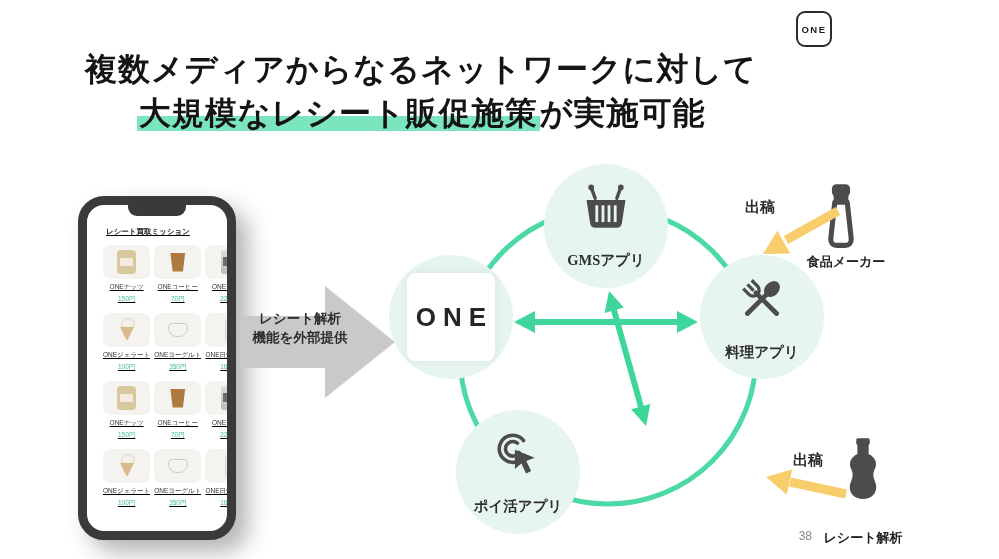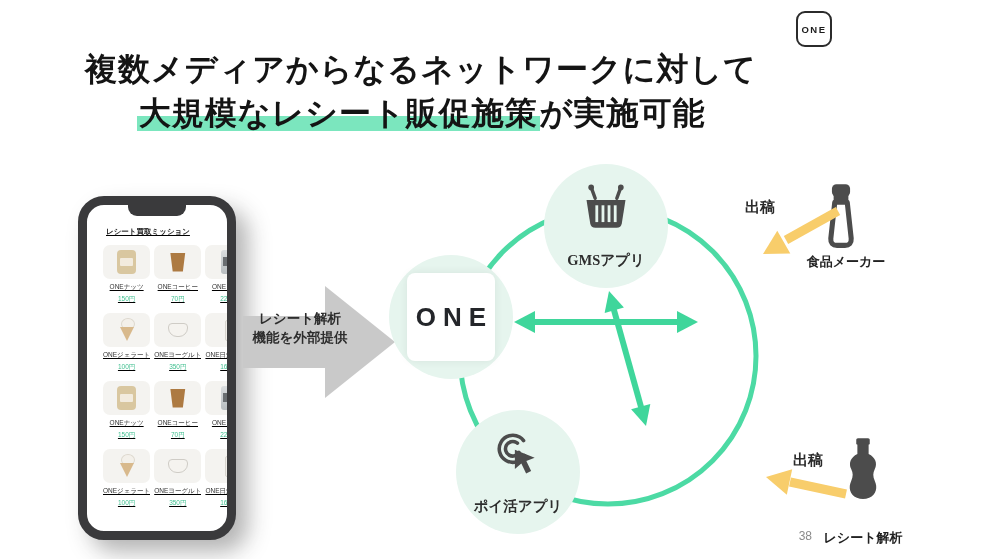--- a/index.html
+++ b/index.html
@@ -224,20 +224,34 @@
       <g stroke="#E6F5EE" stroke-width="2.6">
         <line x1="15.5" y1="20.5" x2="15.5" y2="36"></line>
         <line x1="21.2" y1="20.5" x2="21.2" y2="36"></line>
         <line x1="26.8" y1="20.5" x2="26.8" y2="36"></line>
         <line x1="32.5" y1="20.5" x2="32.5" y2="36"></line>
       </g>
     </svg>
     <div class="lbl">GMSアプリ</div>
   </div>
 
+  <div class="node" style="left:700px; top:255px;">
+    <svg width="54" height="52" viewBox="0 0 48 48">
+      <g transform="rotate(-45 24 24)">
+        <path d="M18.5 5 v7.5 a5.5 5.5 0 0 0 11 0 V5" fill="none" stroke="#4C4C4C" stroke-width="3"></path>
+        <line x1="24" y1="5" x2="24" y2="13" stroke="#4C4C4C" stroke-width="3"></line>
+        <line x1="24" y1="16" x2="24" y2="43" stroke="#4C4C4C" stroke-width="4.4" stroke-linecap="round"></line>
+      </g>
+      <g transform="rotate(45 24 24)">
+        <ellipse cx="24" cy="11" rx="6.4" ry="8.2" fill="#4C4C4C"></ellipse>
+        <line x1="24" y1="17" x2="24" y2="43" stroke="#4C4C4C" stroke-width="4.4" stroke-linecap="round"></line>
+      </g>
+    </svg>
+    <div class="lbl">料理アプリ</div>
+  </div>
 
 
   <div class="node" style="left:456px; top:410px;">
     <svg width="50" height="50" viewBox="0 0 48 48">
       <circle cx="19" cy="19" r="13" fill="none" stroke="#4C4C4C" stroke-width="3.4" stroke-dasharray="66 16" stroke-linecap="round" transform="rotate(30 19 19)"></circle>
       <circle cx="19" cy="19" r="7" fill="none" stroke="#4C4C4C" stroke-width="3.4" stroke-dasharray="34 10" stroke-linecap="round" transform="rotate(30 19 19)"></circle>
       <polygon points="21,20 40,27.5 32,30.8 36.6,40.4 31.8,42.8 27.2,33.2 21,38.5" fill="#4C4C4C"></polygon>
     </svg>
     <div class="lbl">ポイ活アプリ</div>
   </div>

